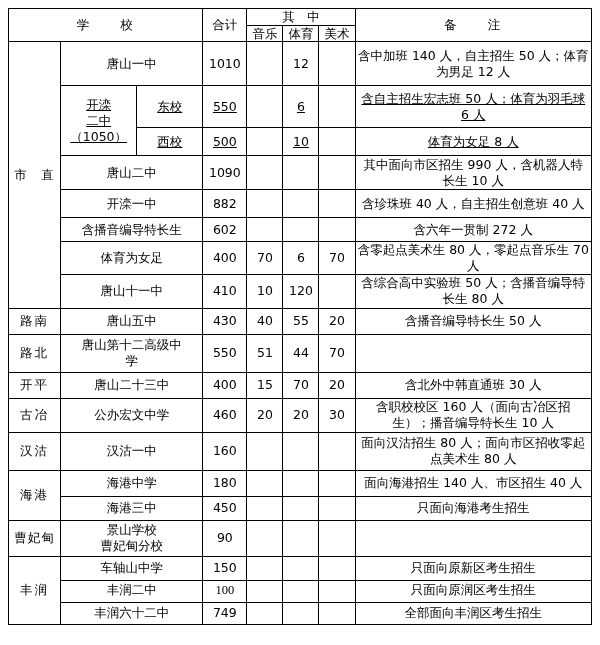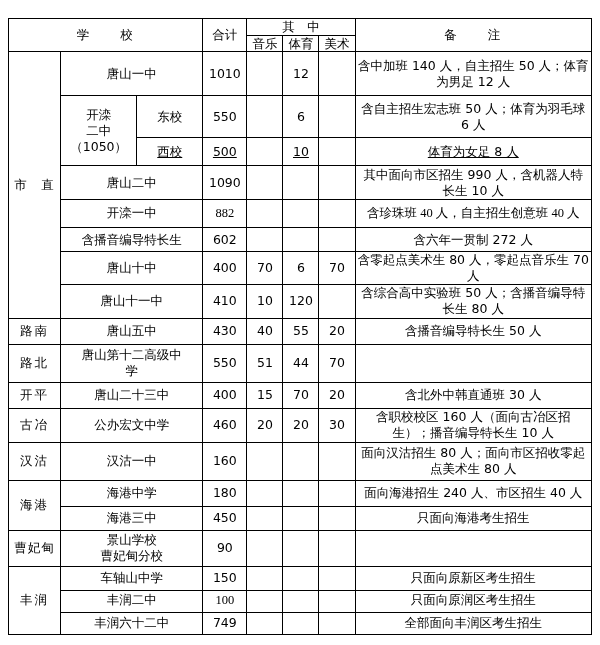--- a/index.html
+++ b/index.html
@@ -12,21 +12,21 @@
     height: 645px;
     font-family: "DejaVu Sans", "Liberation Sans", sans-serif;
     color: #000;
     overflow: hidden;
   }
   .sheet {
     width: 600px;
     height: 645px;
     position: relative;
     box-sizing: border-box;
-    padding: 18px 8px 0 8px;
+    padding: 8px 8px 0 8px;
   }
   table.grid {
     border-collapse: collapse;
     table-layout: fixed;
     width: 584px;
     margin: 0 auto;
   }
   table.grid td, table.grid th {
     border: 1px solid #000;
     text-align: center;
@@ -93,21 +93,21 @@
     <tbody id="tbody">
         <tr style="height: 44px;">
           <td class="c-region" rowspan="8">市　直</td>
           <td class="c-school" colspan="2">唐山一中</td>
           <td class="c-num">1010</td>
           <td class="c-num"></td>
           <td class="c-num">12</td>
           <td class="c-num"></td>
           <td class="c-note">含中加班 140 人，自主招生 50 人；体育为男足 12 人</td>
         </tr>
-        <tr style="height: 42px;">
+        <tr style="height: 42px; text-decoration: underline;">
           <td class="c-school twoline" rowspan="2">开滦<br>二中<br>（1050）</td>
           <td class="c-school" colspan="1">东校</td>
           <td class="c-num">550</td>
           <td class="c-num"></td>
           <td class="c-num">6</td>
           <td class="c-num"></td>
           <td class="c-note">含自主招生宏志班 50 人；体育为羽毛球 6 人</td>
         </tr>
         <tr style="height: 28px; text-decoration: underline;">
           <td class="c-school" colspan="1">西校</td>
@@ -118,38 +118,38 @@
           <td class="c-note">体育为女足 8 人</td>
         </tr>
         <tr style="height: 34px;">
           <td class="c-school" colspan="2">唐山二中</td>
           <td class="c-num">1090</td>
           <td class="c-num"></td>
           <td class="c-num"></td>
           <td class="c-num"></td>
           <td class="c-note">其中面向市区招生 990 人，含机器人特长生 10 人</td>
         </tr>
-        <tr style="height: 28px; font-family: Liberation Serif, serif;">
+        <tr style="height: 28px;">
           <td class="c-school" colspan="2">开滦一中</td>
           <td class="c-num">882</td>
           <td class="c-num"></td>
           <td class="c-num"></td>
           <td class="c-num"></td>
           <td class="c-note">含珍珠班 40 人，自主招生创意班 40 人</td>
         </tr>
         <tr style="height: 24px;">
           <td class="c-school" colspan="2">含播音编导特长生</td>
           <td class="c-num">602</td>
           <td class="c-num"></td>
           <td class="c-num"></td>
           <td class="c-num"></td>
           <td class="c-note">含六年一贯制 272 人</td>
         </tr>
         <tr style="height: 32px;">
-          <td class="c-school" colspan="2">唐山十中</td>
+          <td class="c-school" colspan="2">体育为女足</td>
           <td class="c-num">400</td>
           <td class="c-num">70</td>
           <td class="c-num">6</td>
           <td class="c-num">70</td>
           <td class="c-note">含零起点美术生 80 人，零起点音乐生 70 人</td>
         </tr>
         <tr style="height: 34px;">
           <td class="c-school" colspan="2">唐山十一中</td>
           <td class="c-num">410</td>
           <td class="c-num">10</td>
@@ -202,21 +202,21 @@
           <td class="c-num"></td>
           <td class="c-note">面向汉沽招生 80 人；面向市区招收零起点美术生 80 人</td>
         </tr>
         <tr style="height: 26px;">
           <td class="c-region spaced2" rowspan="2">海港</td>
           <td class="c-school" colspan="2">海港中学</td>
           <td class="c-num">180</td>
           <td class="c-num"></td>
           <td class="c-num"></td>
           <td class="c-num"></td>
-          <td class="c-note">面向海港招生 240 人、市区招生 40 人</td>
+          <td class="c-note">面向海港招生 140 人、市区招生 40 人</td>
         </tr>
         <tr style="height: 24px;">
           <td class="c-school" colspan="2">海港三中</td>
           <td class="c-num">450</td>
           <td class="c-num"></td>
           <td class="c-num"></td>
           <td class="c-num"></td>
           <td class="c-note">只面向海港考生招生</td>
         </tr>
         <tr style="height: 36px;">

